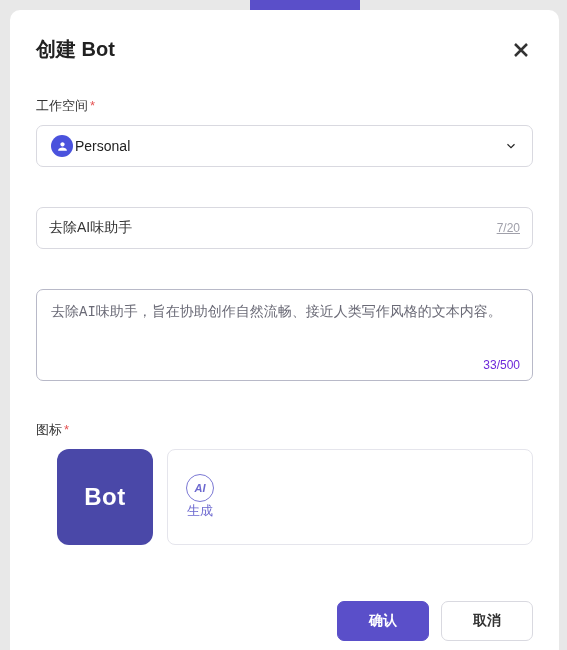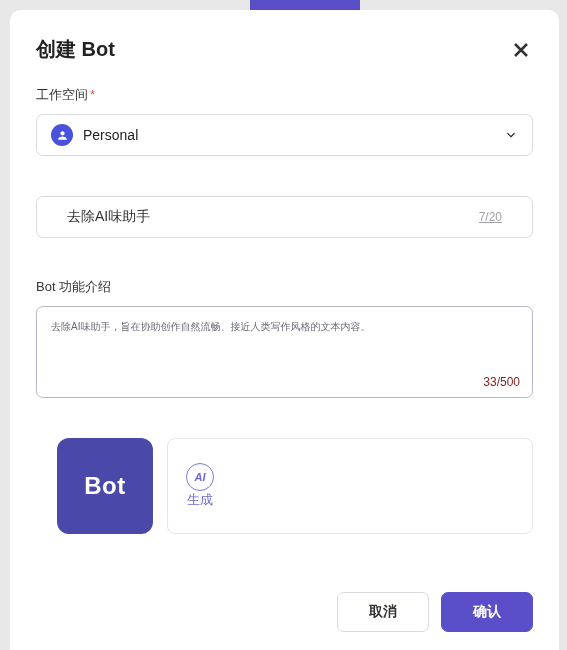--- a/index.html
+++ b/index.html
@@ -28,21 +28,21 @@
     background: #fff;
     border-radius: 10px 10px 0 0;
     padding: 26px 26px 0 26px;
     display: flex;
     flex-direction: column;
   }
   .modal-header {
     display: flex;
     align-items: center;
     justify-content: space-between;
-    margin-bottom: 23px;
+    margin-bottom: 34px;
   }
   .modal-title {
     font-size: 20px;
     font-weight: 700;
     color: #222;
   }
   .close-btn {
     width: 24px;
     height: 24px;
     display: flex;
@@ -65,37 +65,37 @@
   .select-wrap {
     border: 1px solid #d9d9e0;
     border-radius: 7px;
     height: 42px;
     display: flex;
     align-items: center;
     padding: 0 14px;
     cursor: pointer;
     justify-content: space-between;
   }
-  .select-left { display: flex; align-items: center; gap: 10px; }
+  .select-left { display: flex; align-items: center; gap: 2px; }
   .person-icon {
     width: 22px; height: 22px;
     border-radius: 50%;
     background: #4a52dd;
     display: flex; align-items: center; justify-content: center;
   }
   .person-icon svg { width: 13px; height: 13px; fill: #fff; }
   .select-value { font-size: 14px; color: #222; font-weight: 500; }
   .chevron { width: 14px; height: 14px; stroke: #222; stroke-width: 2; fill: none; }
   .input-wrap {
     border: 1px solid #d9d9e0;
     border-radius: 7px;
     height: 42px;
     display: flex;
     align-items: center;
-    padding: 0 30px;
+    padding: 0 12px;
   }
   .text-input {
     flex: 1;
     border: none;
     outline: none;
     font-size: 14px;
     color: #333;
     background: transparent;
   }
   .counter {
@@ -108,33 +108,33 @@
     border-radius: 7px;
     padding: 12px 14px;
     position: relative;
     min-height: 92px;
   }
   .textarea {
     width: 100%;
     border: none;
     outline: none;
     resize: none;
-    font-size: 10px;
+    font-size: 14px;
     color: #6a6a76;
     line-height: 1.55;
     height: 52px;
     background: transparent;
-    font-family: Liberation Sans, sans-serif;
+    font-family: Liberation Mono, monospace;
   }
   .textarea-counter {
     position: absolute;
     right: 12px;
     bottom: 8px;
     font-size: 12px;
-    color: #7f1d1d;
+    color: #6d28d9;
   }
   .icon-row {
     display: flex;
     gap: 14px;
     align-items: stretch;
     padding-left: 21px;
   }
   .icon-preview {
     width: 96px;
     height: 96px;
@@ -242,37 +242,39 @@
   </div>
 
   <div class="form-group">
     <div class="input-wrap">
       <input class="text-input" type="text" value="去除AI味助手" style="">
       <span class="counter">7/20</span>
     </div>
   </div>
 
   <div class="form-group">
-    <label class="label">Bot 功能介绍</label>
     <div class="textarea-wrap">
       <textarea class="textarea" style="">去除AI味助手，旨在协助创作自然流畅、接近人类写作风格的文本内容。</textarea>
       <span class="textarea-counter">33/500</span>
     </div>
   </div>
 
   <div class="form-group">
+    <label class="label">
+      <span>图标</span><span class="required">*</span>
+    </label>
     <div class="icon-row">
       <div class="icon-preview">Bot</div>
       <div class="generate-pane">
         <button class="generate-btn">
           <span class="gen-icon">AI</span>
           <span class="gen-label">生成</span>
         </button>
       </div>
     </div>
   </div>
 
   <div class="footer">
+    <button class="btn btn-primary">确认</button>
     <button class="btn btn-secondary">取消</button>
-    <button class="btn btn-primary">确认</button>
   </div>
 
 </div>
 
 </body></html>

